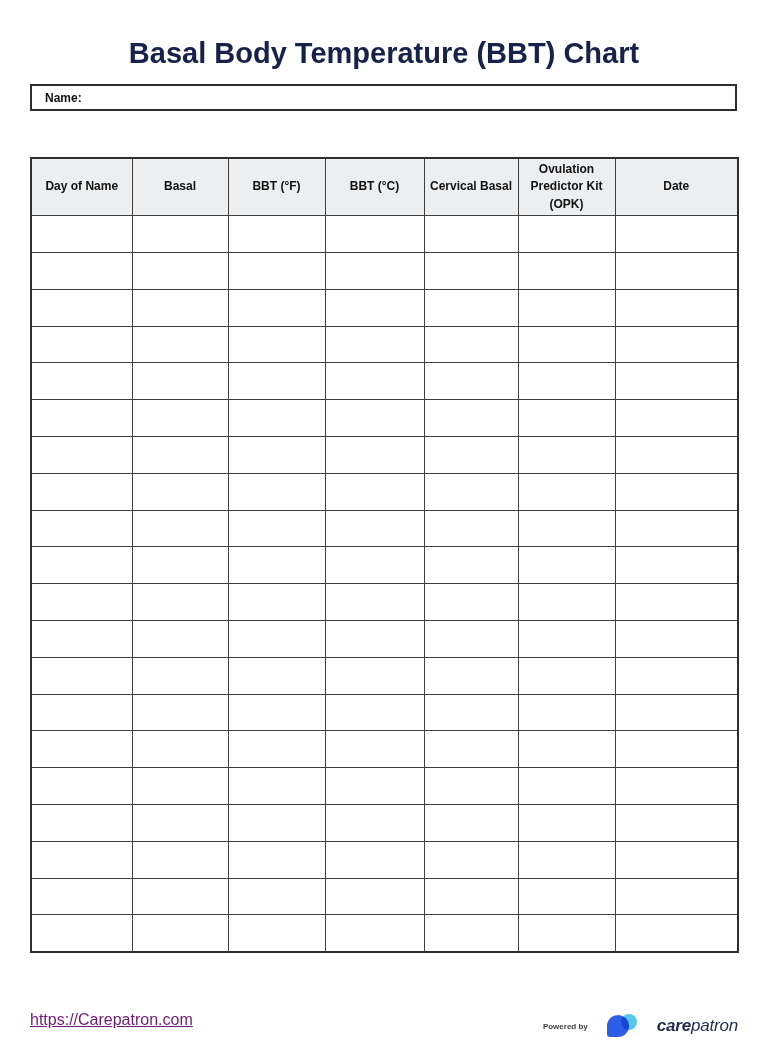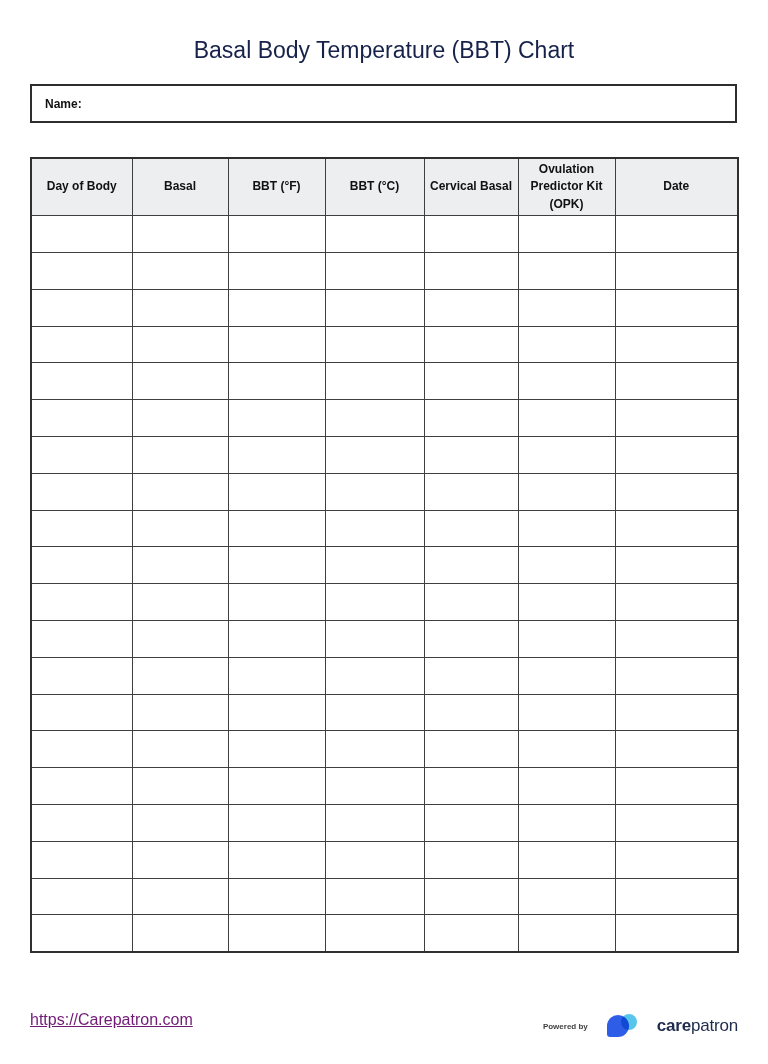--- a/index.html
+++ b/index.html
@@ -7,28 +7,28 @@
   body {
     width: 768px; height: 1064px;
     position: relative;
     font-family: "Liberation Sans", sans-serif;
     overflow: hidden;
   }
   .page-title {
     position: absolute;
     top: 37px; left: 0; width: 768px;
     text-align: center;
-    font-size: 23px;
-    font-weight: normal;
+    font-size: 29px;
+    font-weight: bold;
     color: #16224a;
   }
   .name-box {
     position: absolute;
     left: 30px; top: 84px;
-    width: 707px; height: 39px;
+    width: 707px; height: 27px;
     border: 2px solid #2e2e2e;
     display: flex;
     align-items: center;
     padding-left: 13px;
     background: #ffffff;
   }
   .name-label {
     font-size: 12px;
     font-weight: bold;
     color: #111111;
@@ -110,20 +110,21 @@
     background: #4ac1e9;
     border-radius: 50%;
     mix-blend-mode: multiply;
     opacity: 0.92;
   }
   .brand-text {
     font-size: 17px;
     color: #1e2b4d;
     letter-spacing: -0.2px;
     white-space: nowrap;
+    font-style: italic;
   }
   .brand-text .bold { font-weight: bold; }
 </style>
 </head>
 <body>
 
 <h1 class="page-title">Basal Body Temperature (BBT) Chart</h1>
 
 <div class="name-box">
   <span class="name-label">Name:</span>
@@ -135,21 +136,21 @@
     <col style="width:101px">
     <col style="width:96px">
     <col style="width:97px">
     <col style="width:99px">
     <col style="width:94px">
     <col style="width:97px">
     <col style="width:123px">
   </colgroup>
   <thead>
       <tr>
-        <th>Day of Body</th>
+        <th>Day of Name</th>
         <th>Basal</th>
         <th>BBT (°F)</th>
         <th>BBT (°C)</th>
         <th>Cervical Basal</th>
         <th>Ovulation Predictor Kit (OPK)</th>
         <th>Date</th>
       </tr>
     </thead>
   <tbody>
       <tr>

